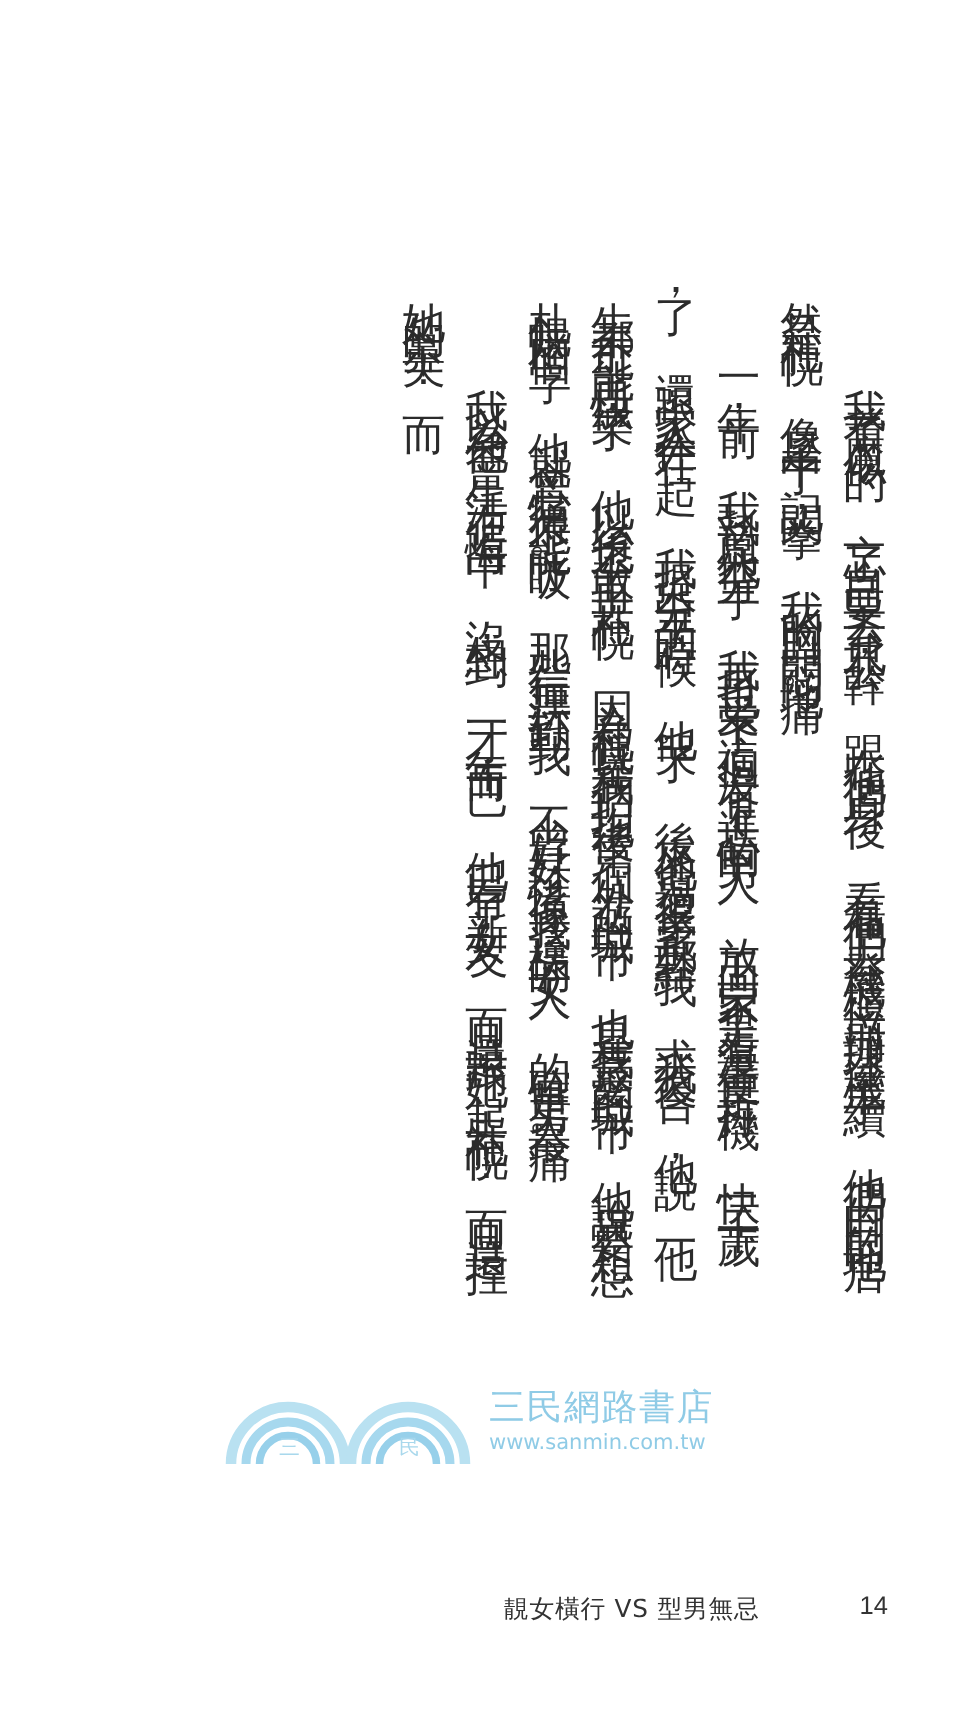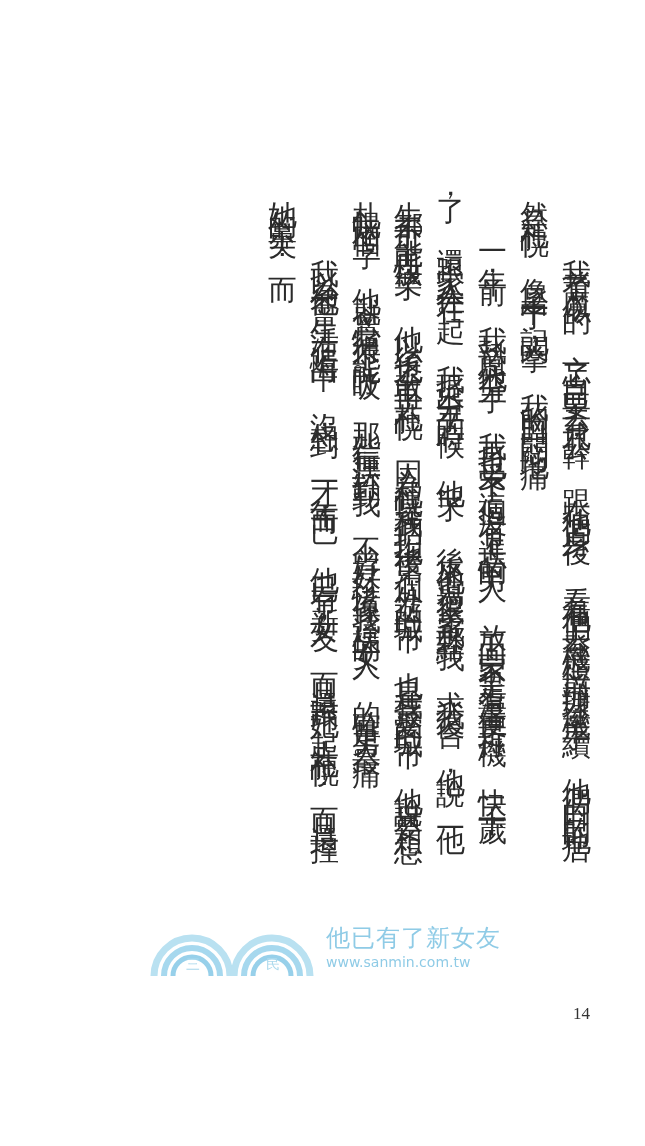--- a/index.html
+++ b/index.html
@@ -29,21 +29,21 @@
     font-size: 14px; color: #8fcbe6;
   }
   .wm-char {
     position: absolute; font-family: "DejaVu Serif", serif; font-size: 14px; color: #a9d8ec;
   }
   .footer-title {
     position: absolute; left: 336px; top: 1062px; font-size: 16.5px; color: #333;
     letter-spacing: 0.5px;
   }
   .page-number {
-    position: absolute; left: 573px; top: 1004px; font-family: Liberation Serif, serif;
+    position: absolute; left: 573px; top: 1061px; font-family: Liberation Sans, sans-serif;
     font-size: 17px; color: #333;
   }
 </style>
 </head>
 <body>
 
 <div class="page">
 
   <div class="text-block">
     <p class="para">我着了魔似的，忘了自己要去台北公幹，跟在他們身後，看着他們去登機櫃位前辦理登機手續，他們的目的地居然是札幌。像是中了一記悶拳，我的胸口悶悶地痛。</p>
@@ -57,19 +57,20 @@
         <path d="M4 58 A38 38 0 0 1 80 58" stroke="#b9e1f1" stroke-width="7"></path>
         <path d="M14 58 A28 28 0 0 1 70 58" stroke="#a6d8ee" stroke-width="6"></path>
         <path d="M23 58 A19 19 0 0 1 61 58" stroke="#97d0ea" stroke-width="5"></path>
         <path d="M84 58 A38 38 0 0 1 160 58" stroke="#b9e1f1" stroke-width="7"></path>
         <path d="M94 58 A28 28 0 0 1 150 58" stroke="#a6d8ee" stroke-width="6"></path>
         <path d="M103 58 A19 19 0 0 1 141 58" stroke="#97d0ea" stroke-width="5"></path>
       </g>
     </svg>
     <span class="wm-char" style="left:36px; top:38px;">三</span>
     <span class="wm-char" style="left:116px; top:38px;">民</span>
-    <span class="wm-title">他已有了新女友</span>
+    <span class="wm-title">三民網路書店</span>
     <span class="wm-url">www.sanmin.com.tw</span>
   </div>
 
+  <span class="footer-title">靚女橫行 VS 型男無忌</span>
   <span class="page-number">14</span>
 
 </div>
 
 </body></html>

